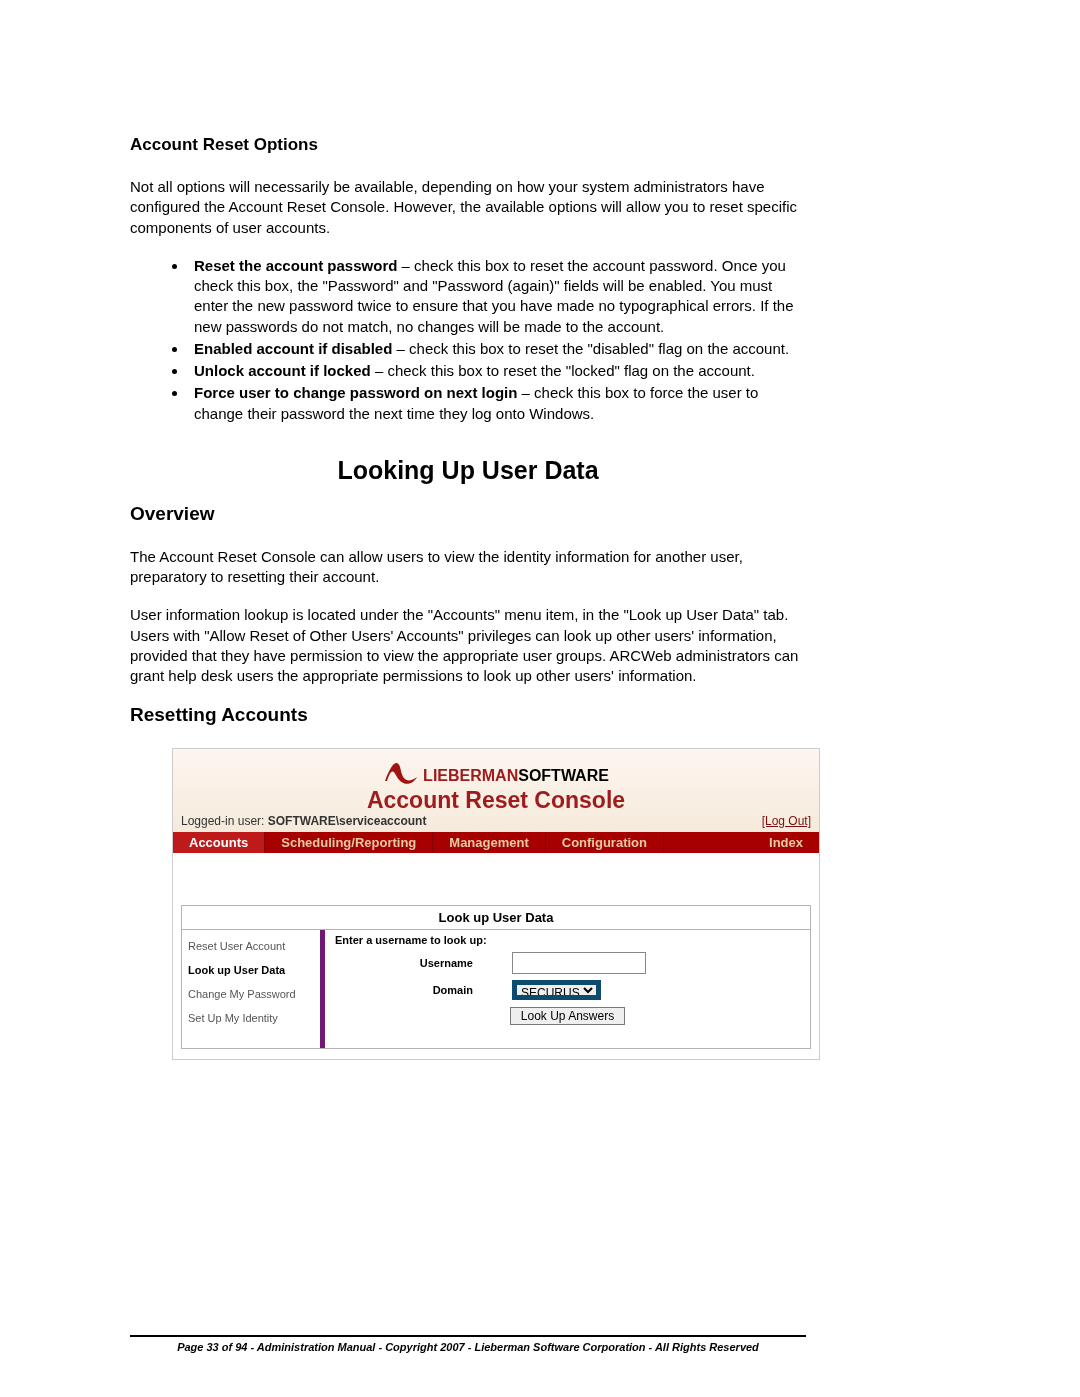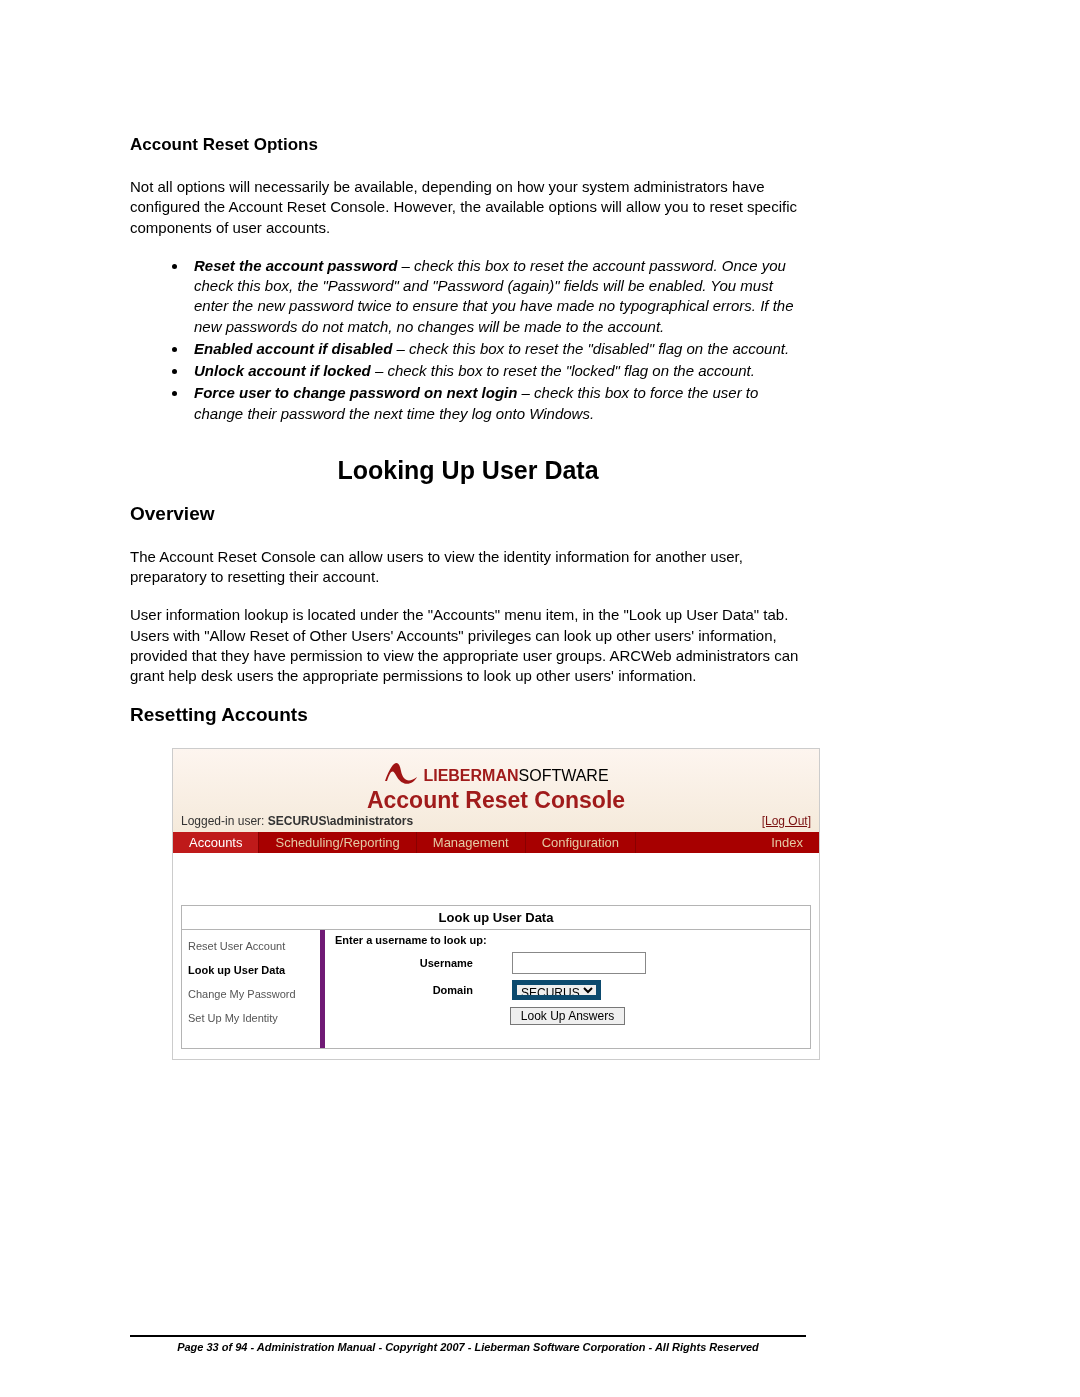--- a/index.html
+++ b/index.html
@@ -32,21 +32,20 @@
     font-weight: bold;
     margin: 10px 0 22px 0;
   }
   p {
     line-height: 1.35;
     margin: 0 0 18px 0;
   }
   ul.bullets {
     margin: 0 0 18px 0;
     padding-left: 58px;
-    font-style: italic;
   }
   ul.bullets li {
     line-height: 1.35;
     margin-bottom: 2px;
     padding-left: 6px;
   }
   .strong { font-weight: bold; }
   
   .shot-wrap {
     margin: 16px 0 0 42px;
@@ -71,21 +70,21 @@
     height: 30px;
     position: relative;
   }
   .logo-swoosh svg { display:block; }
   .logo-txt {
     font-family: Arial, sans-serif;
     font-size: 16px;
     letter-spacing: 0;
     color: #a01b1b;
   }
-  .logo-txt .thin { font-weight: normal; color: #000; font-size:16px; }
+  .logo-txt .thin { font-weight: bold; color: #000; font-size:16px; }
   .logo-txt .bold { font-weight: bold; color:#a01b1b; }
   .arc-title {
     color: #a01b1b;
     font-size: 23px;
     font-weight: bold;
     margin-top: 2px;
   }
   .login-row {
     font-size: 12px;
     text-align: left;
@@ -93,21 +92,21 @@
     display: flex;
     justify-content: space-between;
     color: #333;
   }
   .login-row .user b { font-weight: bold; }
   .login-row a { color: #7a1010; text-decoration: underline; }
   .navbar {
     background: #a70000;
     display: flex;
     font-size: 13px;
-    font-weight: normal;
+    font-weight: bold;
   }
   .navbar .navitem {
     color: #e4c9a3;
     padding: 3px 16px;
     border-right: 1px solid #890000;
     cursor: pointer;
   }
   .navbar .navitem.active {
     color: #fff;
     background: #bf1a1a;
@@ -240,21 +239,21 @@
             <path d="M2 26 C 10 4, 16 4, 18 16 C 20 26, 26 28, 34 22 C 30 30, 20 32, 14 22 C 10 14, 8 14, 4 26 Z" fill="#a01414"></path>
           </svg>
         </span>
         <span class="logo-txt">
           <span class="bold">LIEBERMAN</span><span class="thin">SOFTWARE</span>
         </span>
       </div>
       <div class="arc-title">Account Reset Console</div>
       <div class="login-row">
         <span class="user">
-          <span>Logged-in user: </span><b>SECURUS\administrators</b>
+          <span>Logged-in user: </span><b>SOFTWARE\serviceaccount</b>
         </span>
         <a href="#">[Log Out]</a>
       </div>
     </div>
     <div class="navbar">
       <div class="navitem active">Accounts</div>
       <div class="navitem">Scheduling/Reporting</div>
       <div class="navitem">Management</div>
       <div class="navitem">Configuration</div>
       <div class="navitem" style="border-right:none; margin-left:auto;">Index</div>

